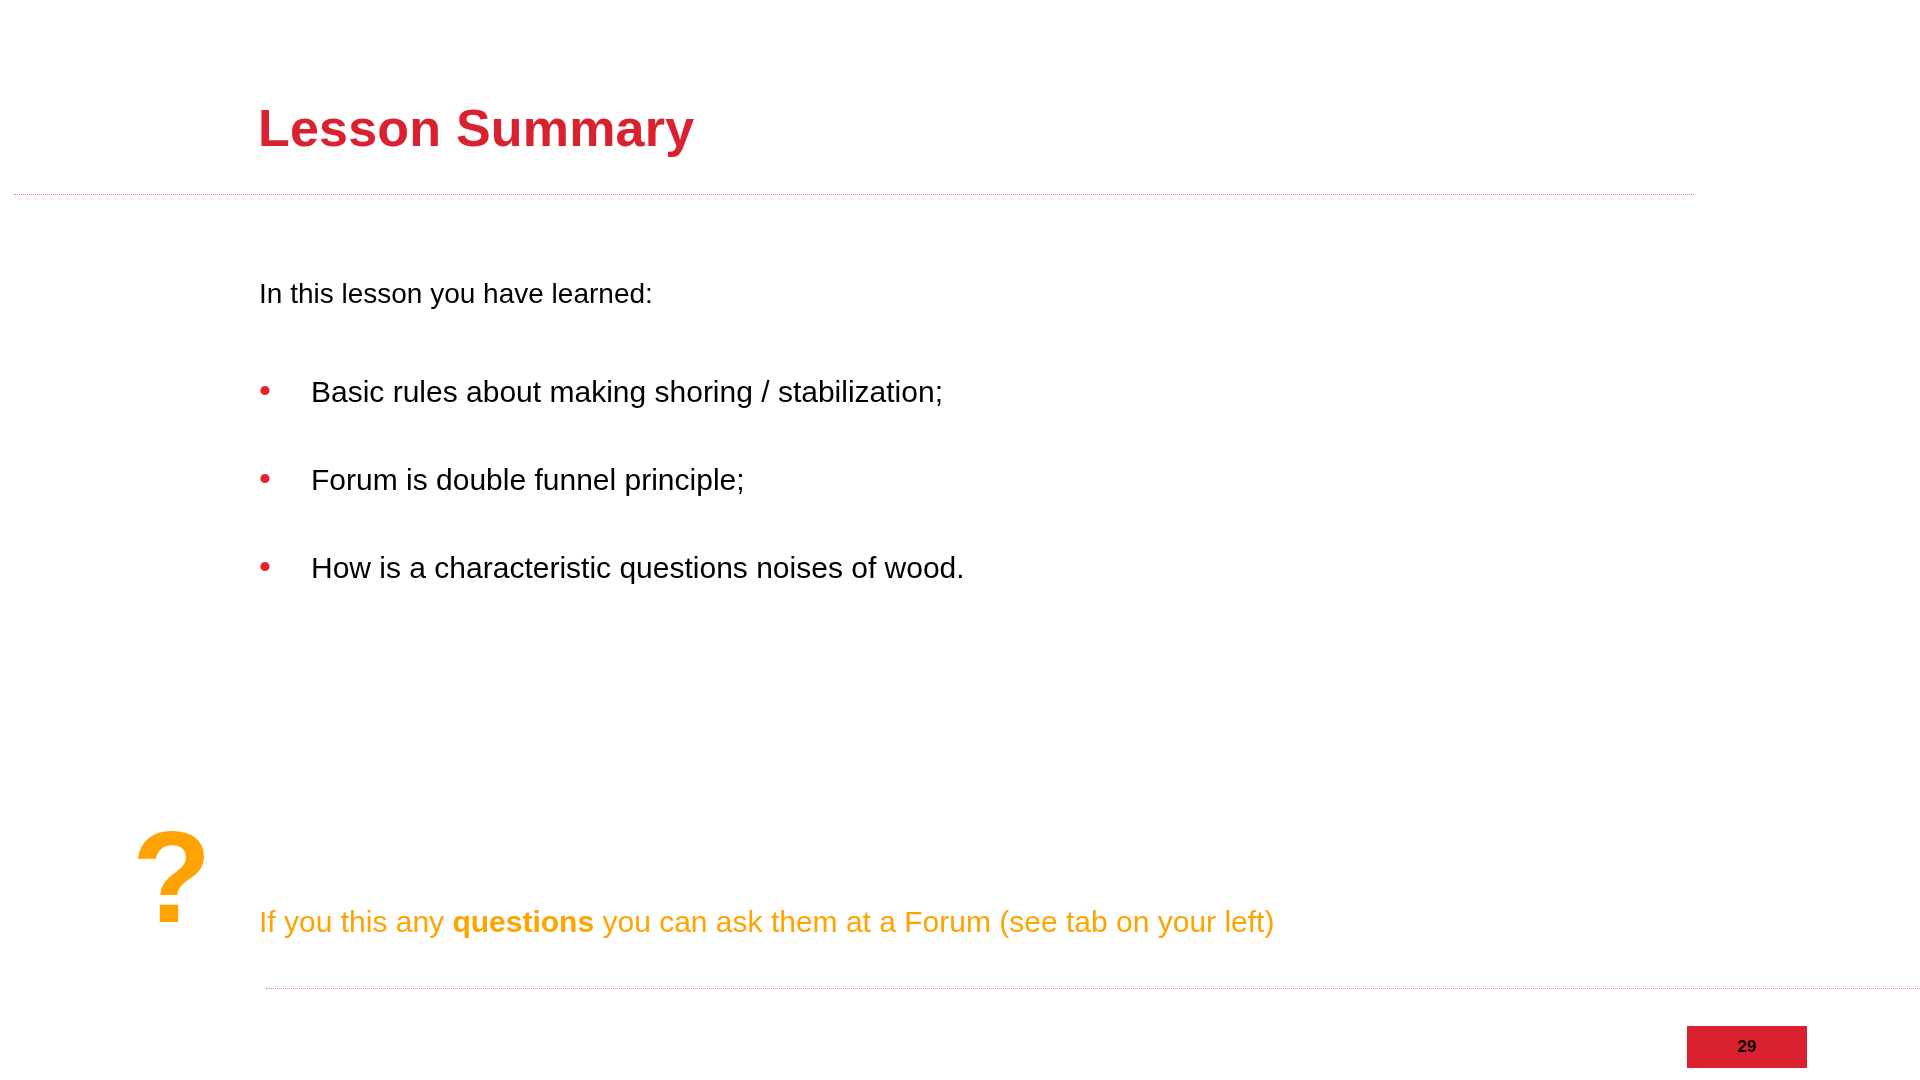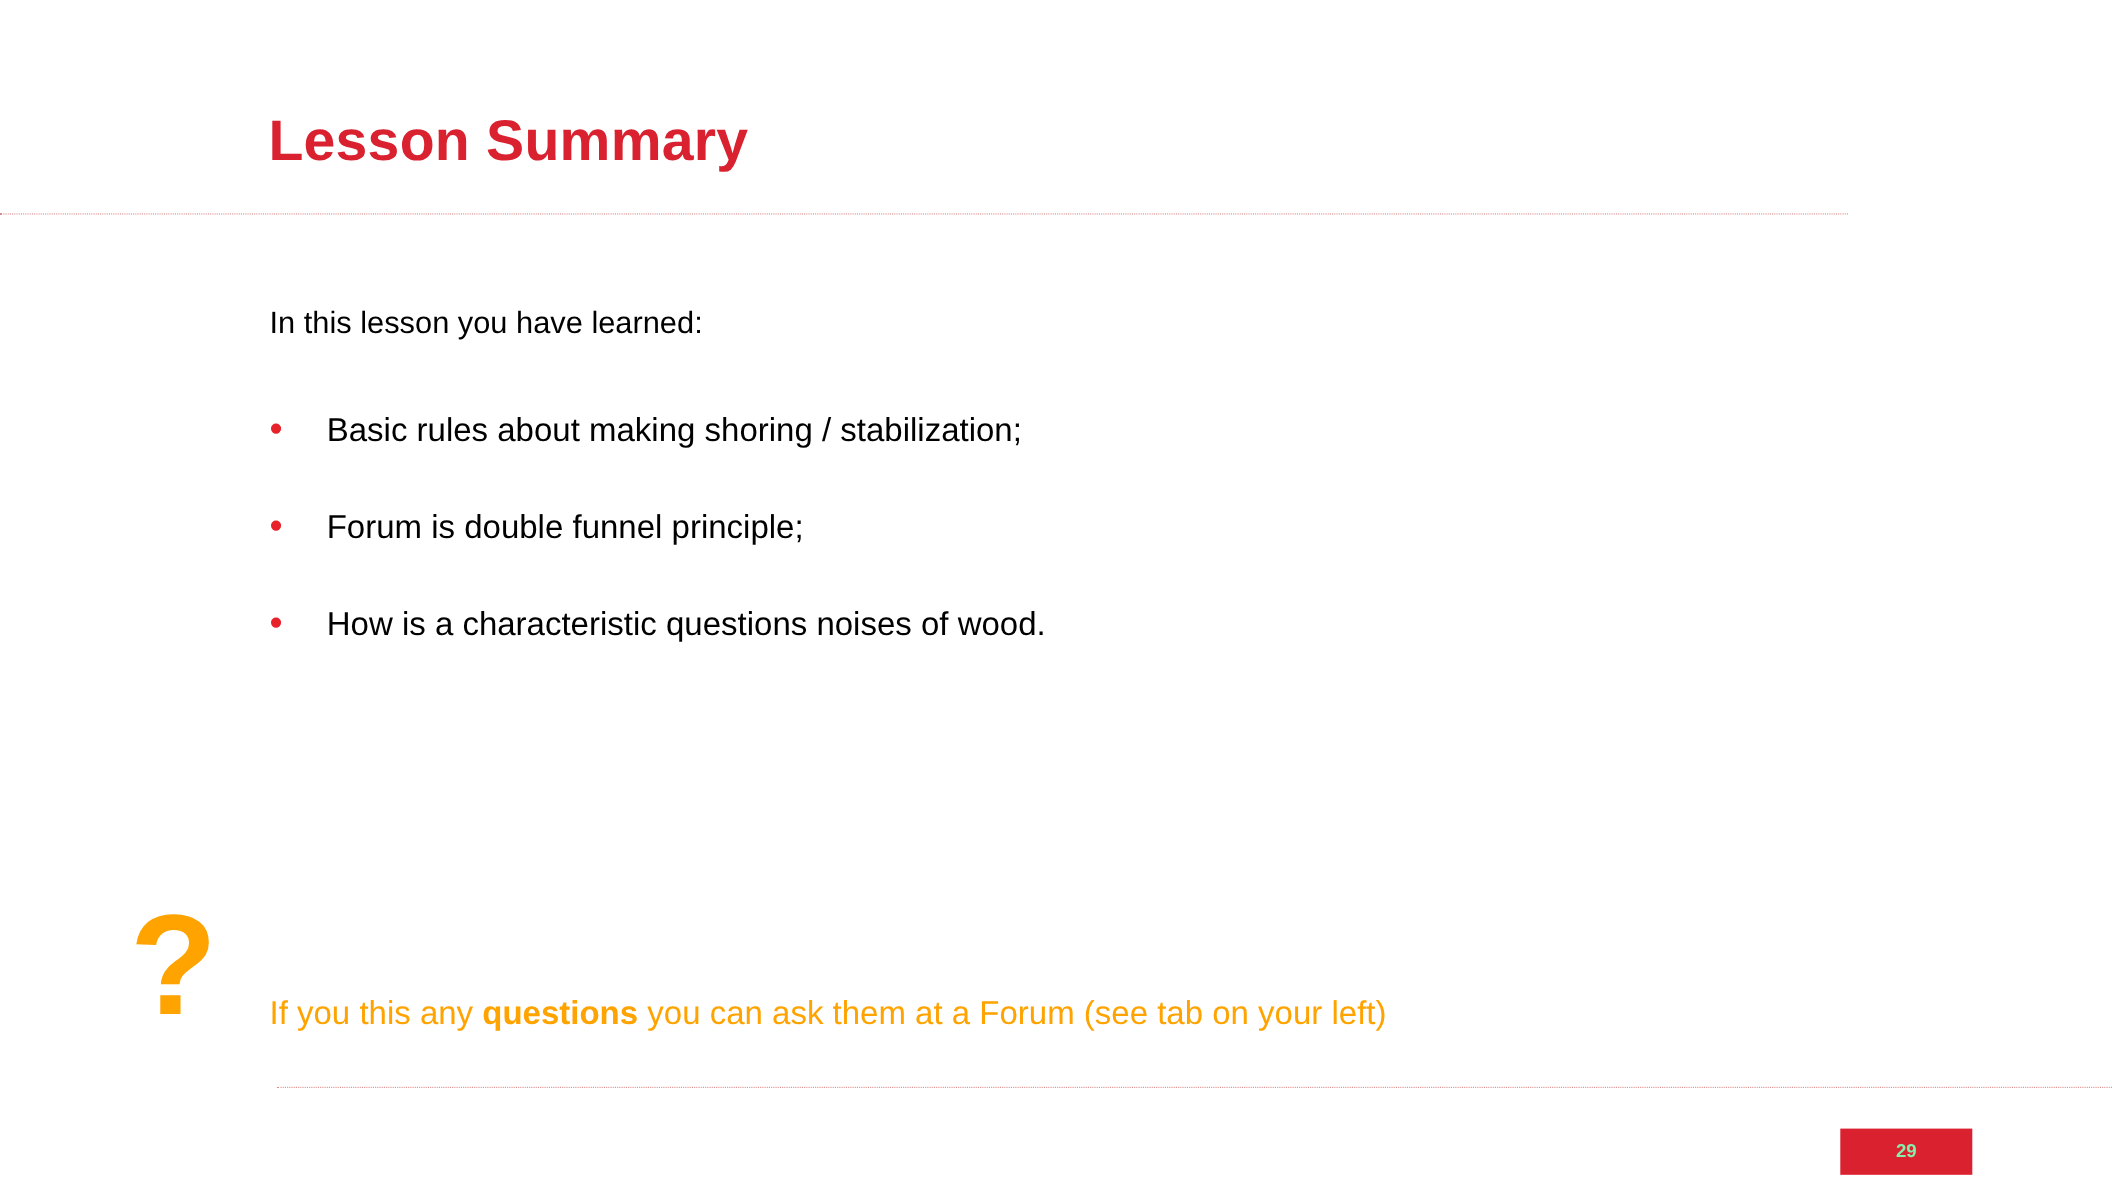--- a/index.html
+++ b/index.html
@@ -11,20 +11,21 @@
     height: 1080px;
     background: #ffffff;
     font-family: "Liberation Sans", sans-serif;
     overflow: hidden;
   }
   .slide {
     position: relative;
     width: 1792px;
     height: 1080px;
     background: #ffffff;
+    margin-left: 14px;
   }
 
   
   .slide-title {
     position: absolute;
     left: 244px;
     top: 98px;
     font-size: 52px;
     font-weight: bold;
     color: #D9212F;
@@ -114,21 +115,21 @@
   }
 
   
   .page-badge {
     position: absolute;
     left: 1673px;
     top: 1026px;
     width: 120px;
     height: 42px;
     background: #D9212F;
-    color: #86efac;
+    color: #000000;
     font-size: 17px;
     font-weight: bold;
     display: flex;
     align-items: center;
     justify-content: center;
   }
 </style>
 </head>
 <body>
 

